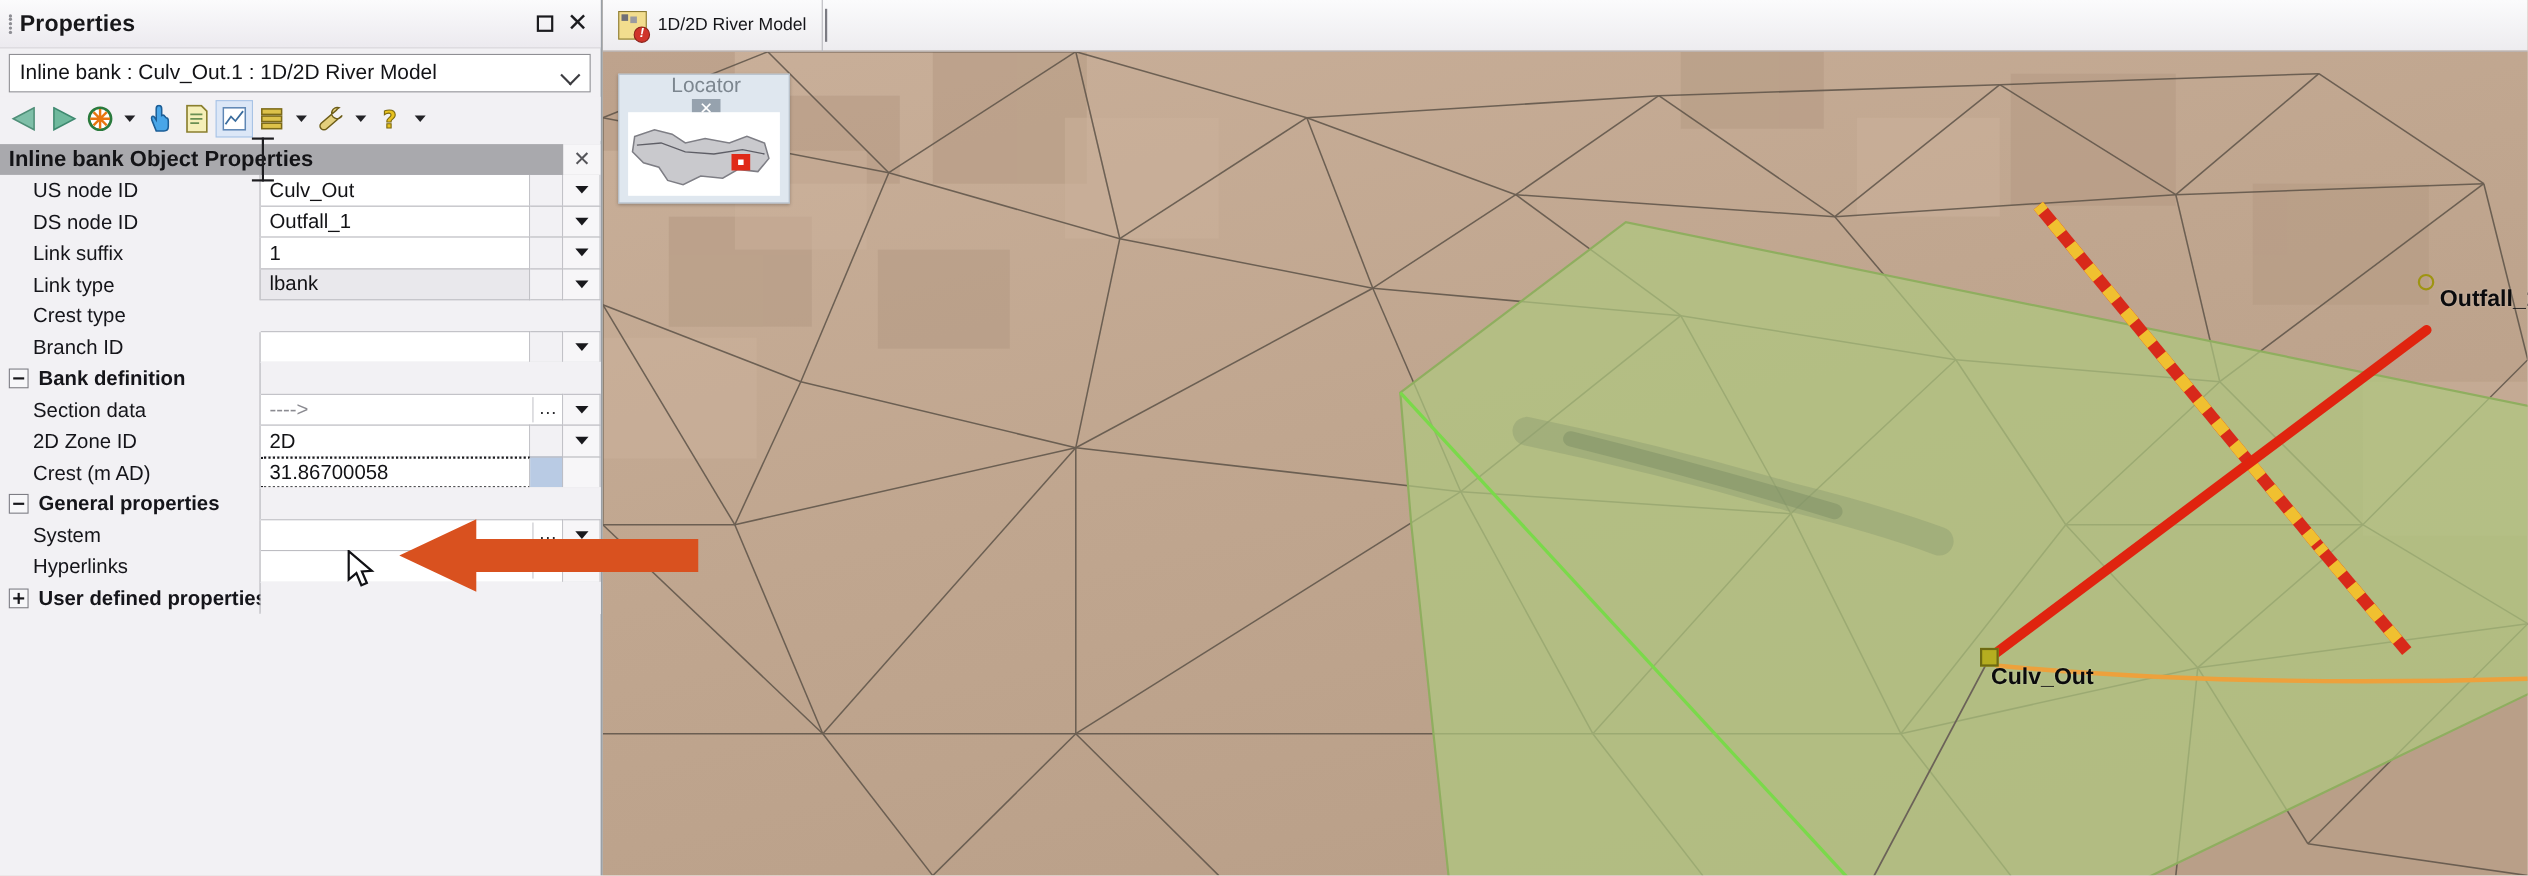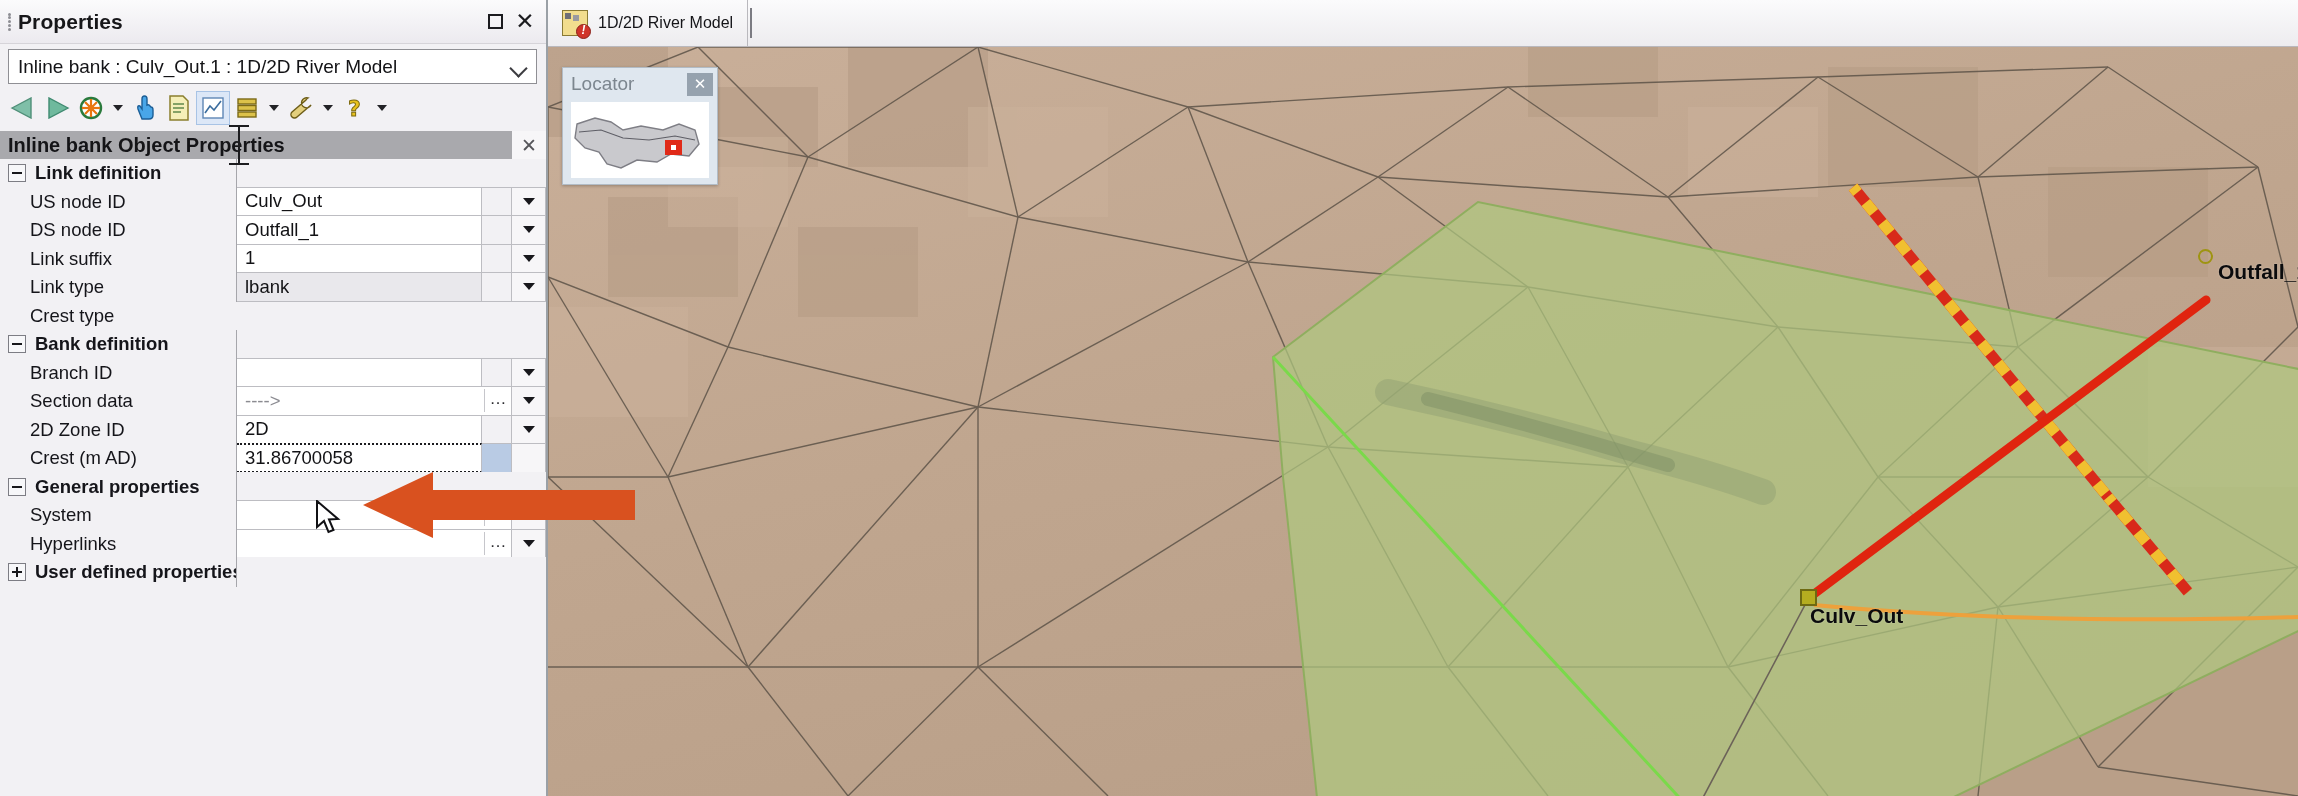--- a/index.html
+++ b/index.html
@@ -201,21 +201,21 @@
   .tab-caret { width:2px; height:30px; background:#7b7b82; margin-left:2px; }
 
   .canvas { position:absolute; left:0; top:47px; right:0; bottom:0; overflow:hidden; }
 
   
   .locator {
     position:absolute; left:14px; top:20px; width:156px; height:118px;
     background:#dfe7ef; border:1px solid #b2bcc6; z-index:20;
     box-shadow:0 1px 3px rgba(0,0,0,.25);
   }
-  .loc-head { height:32px; display:flex; align-items:center; padding:0 4px 0 8px; }
+  .loc-head { height:32px; display:flex; align-items:center; padding:0 4px 0 8px;flex-direction:column; }
   .loc-title { font-size:19px; color:#7c868f; flex:1; }
   .loc-x {
     width:26px;height:23px;background:#96a2ae;color:#fff;
     display:flex;align-items:center;justify-content:center;
     font-size:15px;font-weight:bold;font-family:"DejaVu Sans",sans-serif;
   }
   .loc-map{ position:absolute; left:8px; right:8px; top:34px; bottom:6px; background:#fff; overflow:hidden;}
   .loc-red{ position:absolute; left:94px; top:38px; width:17px; height:15px; background:#e02a18;}
   .loc-red::after{content:"";position:absolute;left:6px;top:5px;width:5px;height:5px;background:#fff;}
 
@@ -331,29 +331,20 @@
     <div class="obj-prop-bar">
       <span class="lbl">Inline bank Object Properties</span>
       <span class="splitter-mark">
           <i></i>
         </span>
       <span class="closex">✕</span>
     </div>
 
     <div class="grid">
 
-      <div class="grow group">
-        <div class="gl">
-            <span class="exp"></span>
-            <span>Link definition</span>
-          </div>
-        <div class="gv">
-            <div class="cell" style="background:#f2f1f4;border-color:#f2f1f4"></div>
-          </div>
-      </div>
 
       <div class="grow">
         <div class="gl">US node ID</div>
         <div class="gv">
           <div class="cell">
               <span class="txt">Culv_Out</span>
             </div>
           <div class="spin"></div>
           <div class="drop"></div>
         </div>
@@ -390,39 +381,39 @@
           <div class="spin"></div>
           <div class="drop"></div>
         </div>
       </div>
 
 
       <div class="grow">
         <div class="gl">Crest type</div>
       </div>
 
+      <div class="grow">
+        <div class="gl">Branch ID</div>
+        <div class="gv">
+          <div class="cell">
+              <span class="txt"></span>
+            </div>
+          <div class="spin"></div>
+          <div class="drop"></div>
+        </div>
+      </div>
+
       <div class="grow group">
         <div class="gl">
             <span class="exp"></span>
             <span>Bank definition</span>
           </div>
         <div class="gv">
             <div class="cell" style="background:#f2f1f4;border-color:#f2f1f4"></div>
           </div>
-      </div>
-
-      <div class="grow">
-        <div class="gl">Branch ID</div>
-        <div class="gv">
-          <div class="cell">
-              <span class="txt"></span>
-            </div>
-          <div class="spin"></div>
-          <div class="drop"></div>
-        </div>
       </div>
 
       <div class="grow">
         <div class="gl">Section data</div>
         <div class="gv">
           <div class="cell ph">
             <span class="txt">----&gt;</span>
             <span style="flex:1"></span>
             <span class="ellbtn">…</span>
           </div>

